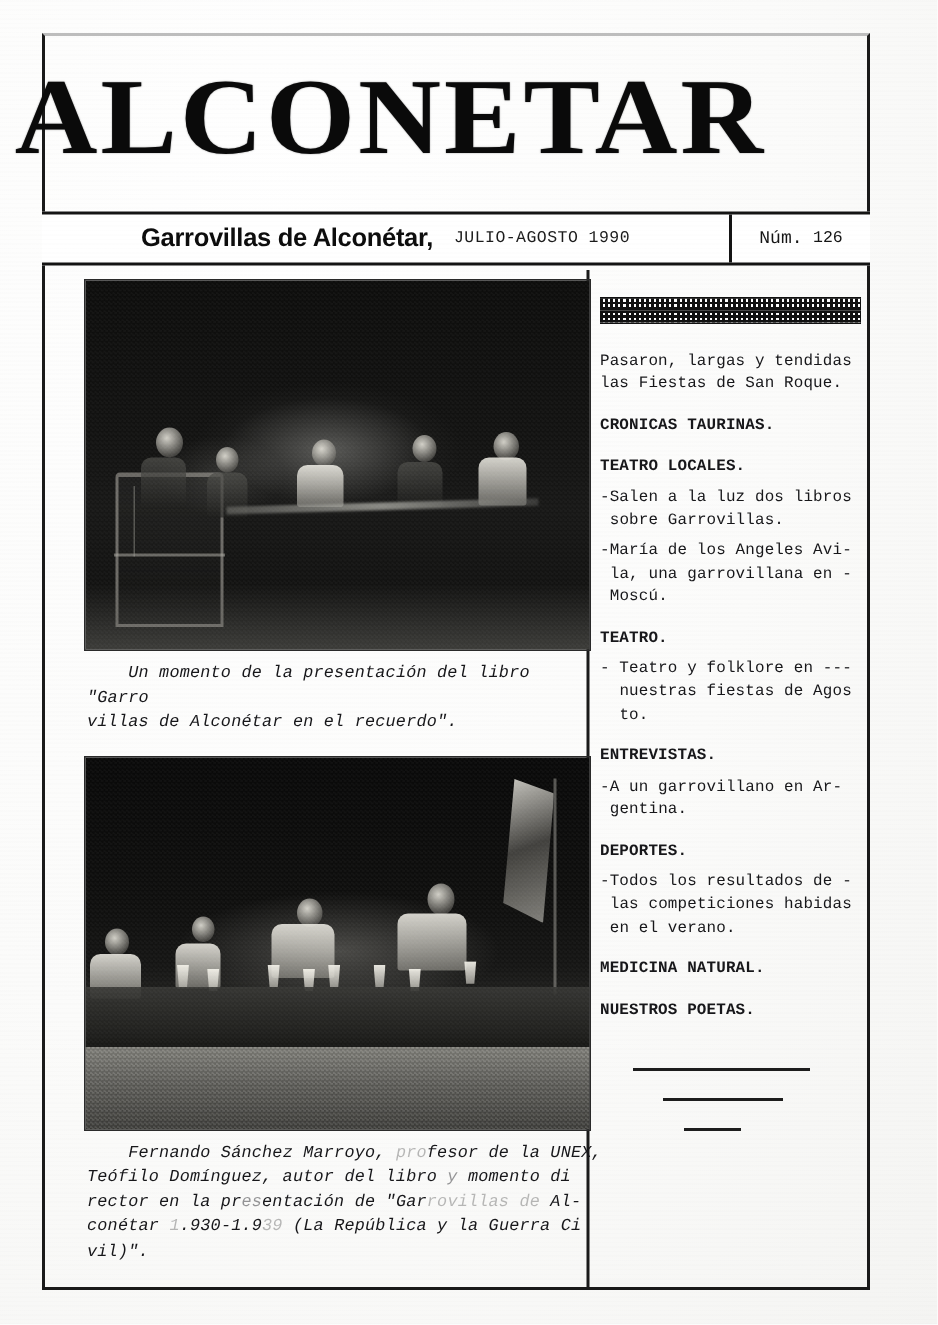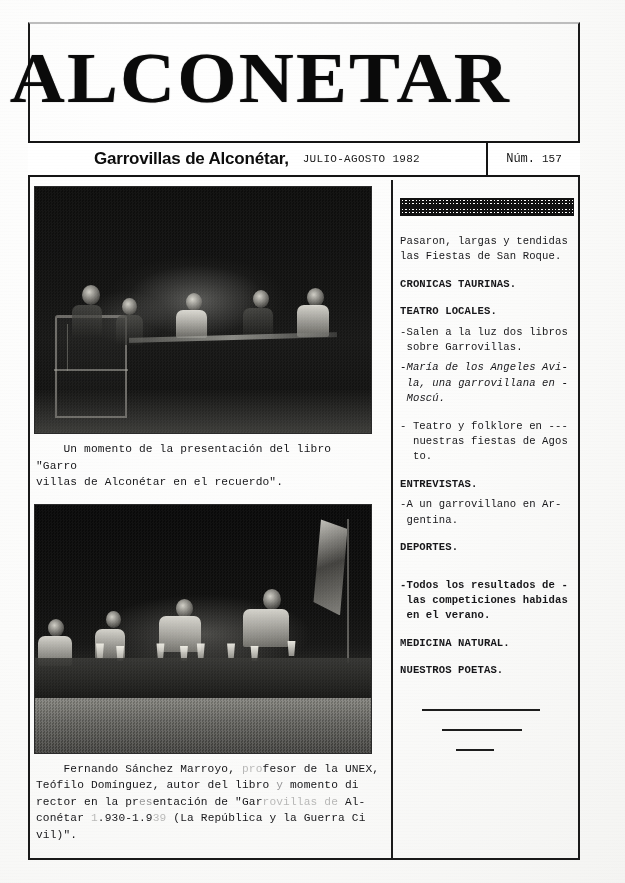--- a/index.html
+++ b/index.html
@@ -131,23 +131,24 @@
     left: 391px;
     top: 180px;
     width: 2px;
     height: 680px;
     background: #1a1a1a;
   }
 
   
   #left-col {
     position: absolute;
-    left: 34px;
+    left: 56px;
     top: 186px;
     width: 344px;
+    font-style: italic;
   }
 
   .photo {
     position: relative;
     border: 1px solid #2a2a2a;
     box-sizing: border-box;
     overflow: hidden;
     background: #0b0b0b;
   }
   .photo .grain {
@@ -342,25 +343,25 @@
 
   <div id="frame"></div>
 
   <div id="masthead">
     <div id="masthead-title">ALCONETAR</div>
   </div>
 
   <div id="issuebar">
     <div class="issue-cell" id="issue-mid">
       <span id="issue-place">Garrovillas de Alconétar,</span>
-      <span id="issue-date">JULIO-AGOSTO 1982</span>
+      <span id="issue-date">JULIO-AGOSTO 1990</span>
     </div>
     <div class="issue-cell" id="issue-num">
       <span>Núm.</span>
-      <span class="numval">157</span>
+      <span class="numval">126</span>
     </div>
   </div>
 
   <div id="col-divider"></div>
 
   <div id="left-col">
 
     <div class="photo" id="photo1">
       <div class="chairA"></div>
       <div class="head" style="left:14%;  top:40%;  width:18px; height:20px;"></div>
@@ -415,26 +416,26 @@
 <span>vil)".</span></div>
 
   </div>
 
   <div id="right-col">
     <div class="deco-band"></div>
     <div class="deco-band"></div>
 
     <div id="sumario-body"><div class="sum-entry"><div class="sum-sub">Pasaron, largas y tendidas
 las Fiestas de San Roque.</div></div><div class="sum-entry"><div class="sum-head">CRONICAS TAURINAS.</div></div><div class="sum-entry"><div class="sum-head">TEATRO LOCALES.</div><div class="sum-sub" style="margin-top: 5px;">-Salen a la luz dos libros
- sobre Garrovillas.</div><div class="sum-sub" style="margin-top: 5px; font-style: italic;">-María de los Angeles Avi-
+ sobre Garrovillas.</div><div class="sum-sub" style="margin-top: 5px;">-María de los Angeles Avi-
  la, una garrovillana en -
- Moscú.</div></div><div class="sum-entry"><div class="sum-sub" style="margin-top: 5px;">- Teatro y folklore en ---
+ Moscú.</div></div><div class="sum-entry"><div class="sum-head">TEATRO.</div><div class="sum-sub" style="margin-top: 5px;">- Teatro y folklore en ---
   nuestras fiestas de Agos
   to.</div></div><div class="sum-entry"><div class="sum-head">ENTREVISTAS.</div><div class="sum-sub" style="margin-top: 5px;">-A un garrovillano en Ar-
- gentina.</div></div><div class="sum-entry"><div class="sum-head">DEPORTES.</div><div class="sum-sub" style="margin-top: 22px; font-weight: bold;">-Todos los resultados de -
+ gentina.</div></div><div class="sum-entry"><div class="sum-head">DEPORTES.</div><div class="sum-sub" style="margin-top: 5px;">-Todos los resultados de -
  las competiciones habidas
  en el verano.</div></div><div class="sum-entry"><div class="sum-head">MEDICINA NATURAL.</div></div><div class="sum-entry"><div class="sum-head">NUESTROS POETAS.</div></div></div>
 
     <div id="end-rules">
       <div class="rule-1"></div>
       <div class="rule-2"></div>
       <div class="rule-3"></div>
     </div>
   </div>
 

